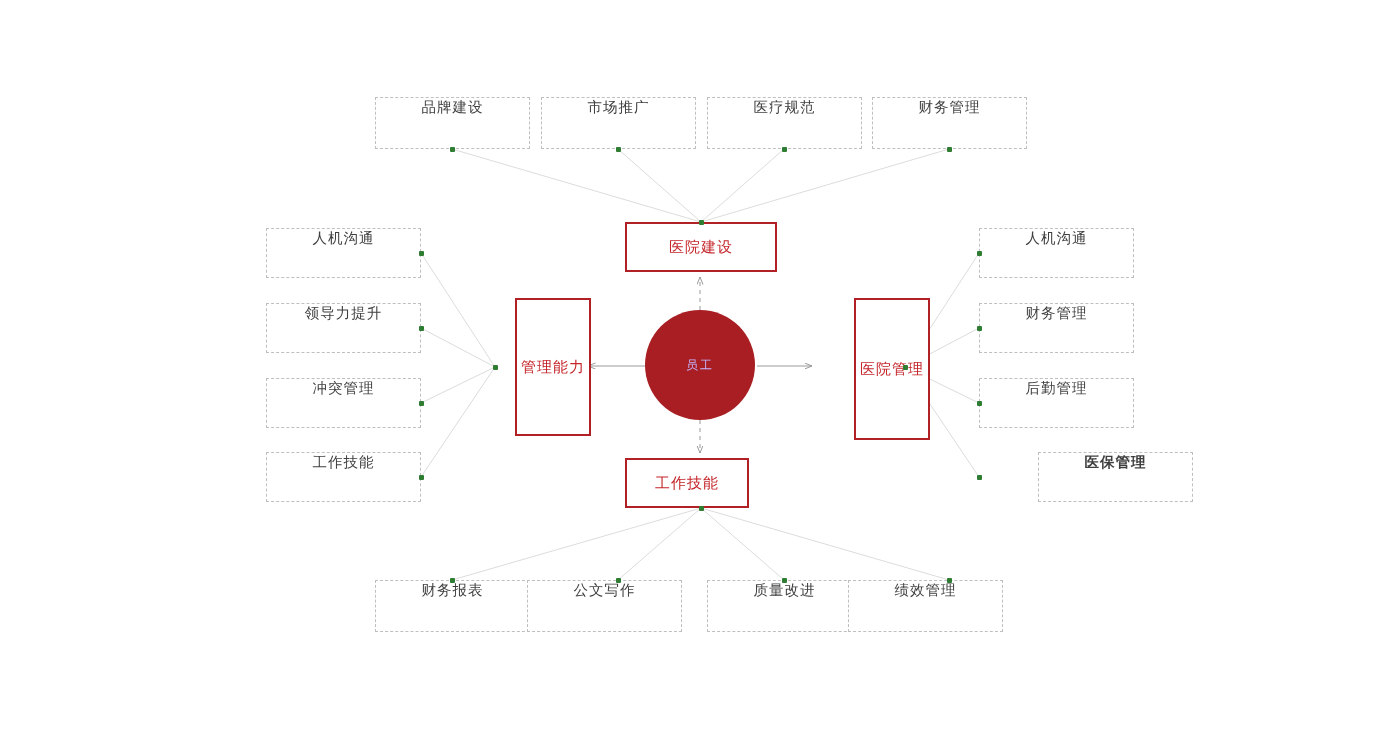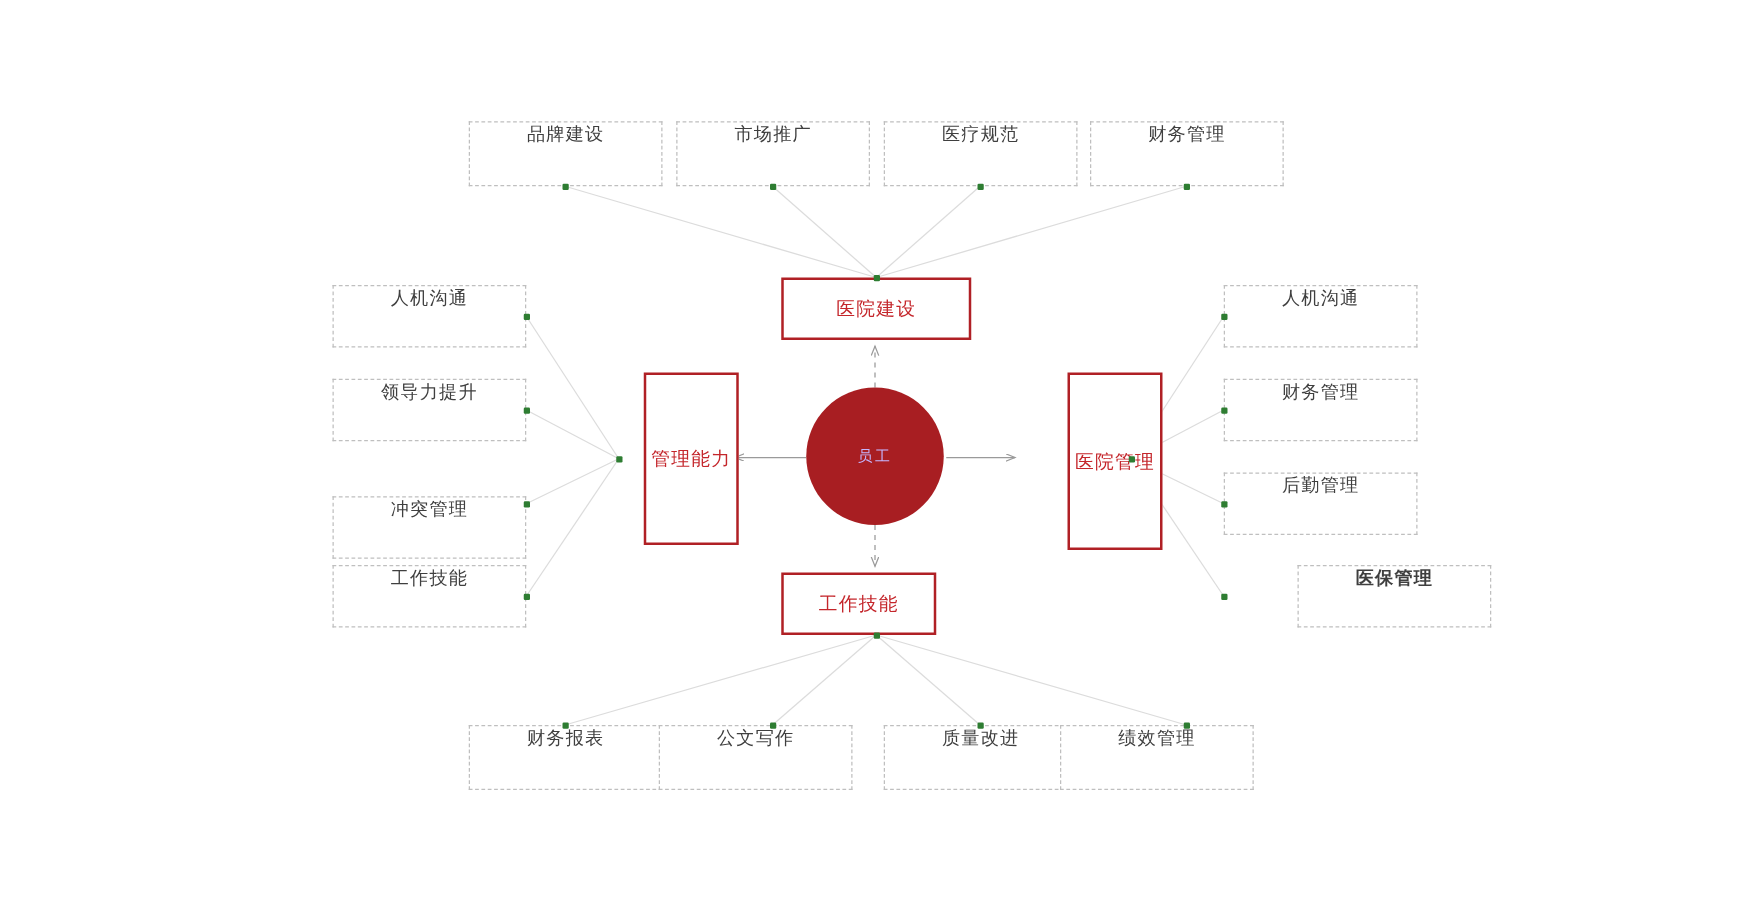--- a/index.html
+++ b/index.html
@@ -145,21 +145,21 @@
       </div>
       <div class="leaf" style="left: 872px; top: 97px; width: 155px; height: 52px;">
         <span>财务管理</span>
       </div>
       <div class="leaf" style="left: 266px; top: 228px; width: 155px; height: 50px;">
         <span>人机沟通</span>
       </div>
       <div class="leaf" style="left: 266px; top: 303px; width: 155px; height: 50px;">
         <span>领导力提升</span>
       </div>
-      <div class="leaf" style="left: 266px; top: 397px; width: 155px; height: 50px;">
+      <div class="leaf" style="left: 266px; top: 378px; width: 155px; height: 50px;">
         <span>冲突管理</span>
       </div>
       <div class="leaf" style="left: 266px; top: 452px; width: 155px; height: 50px;">
         <span>工作技能</span>
       </div>
       <div class="leaf" style="left: 979px; top: 228px; width: 155px; height: 50px;">
         <span>人机沟通</span>
       </div>
       <div class="leaf" style="left: 979px; top: 303px; width: 155px; height: 50px;">
         <span>财务管理</span>

